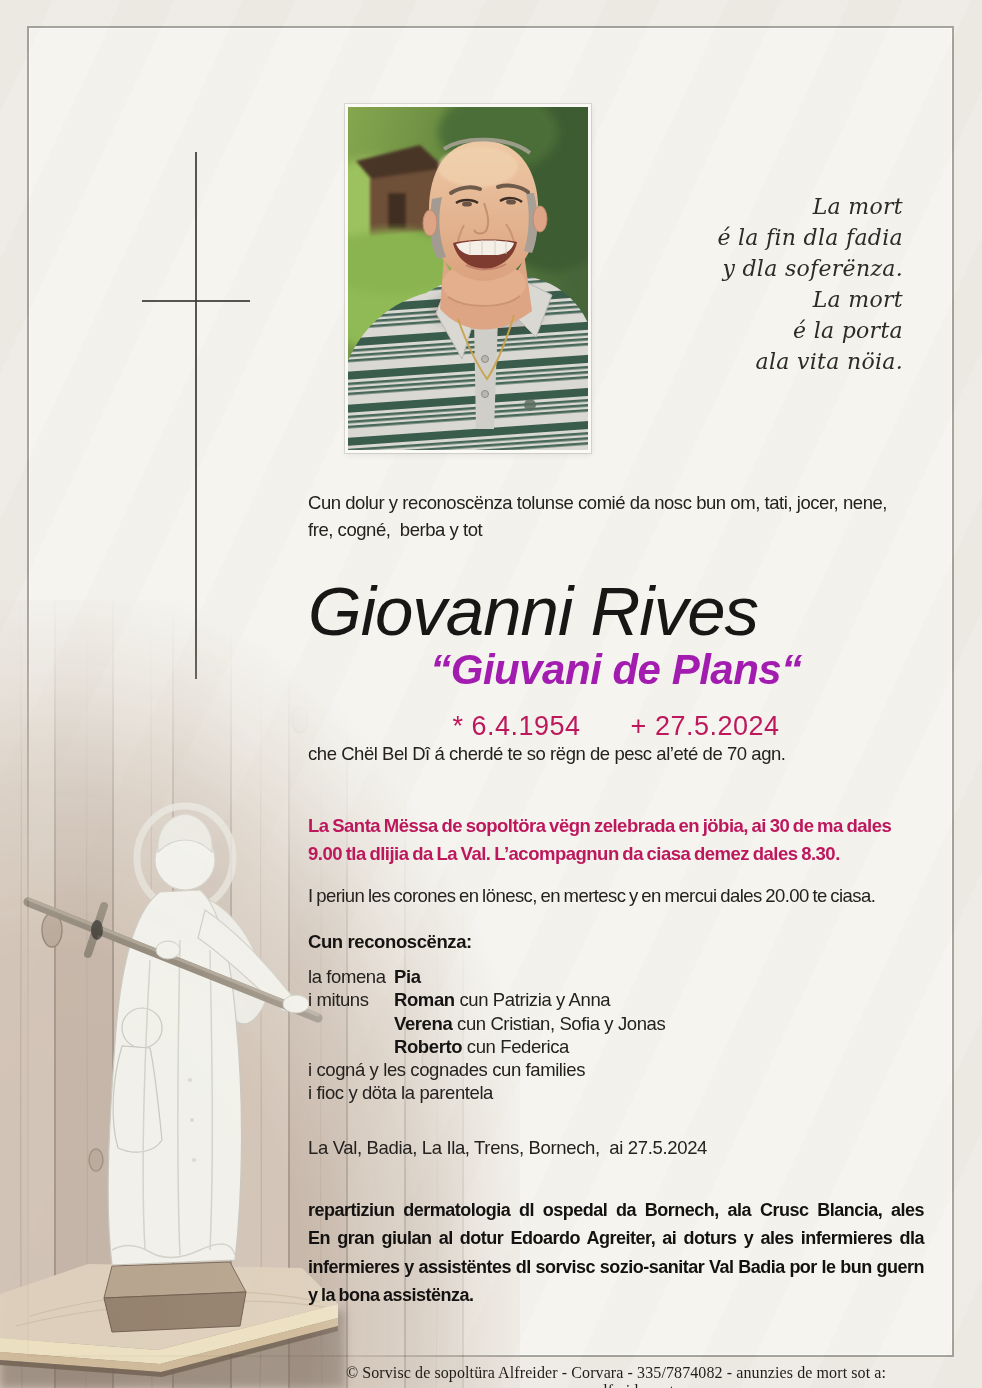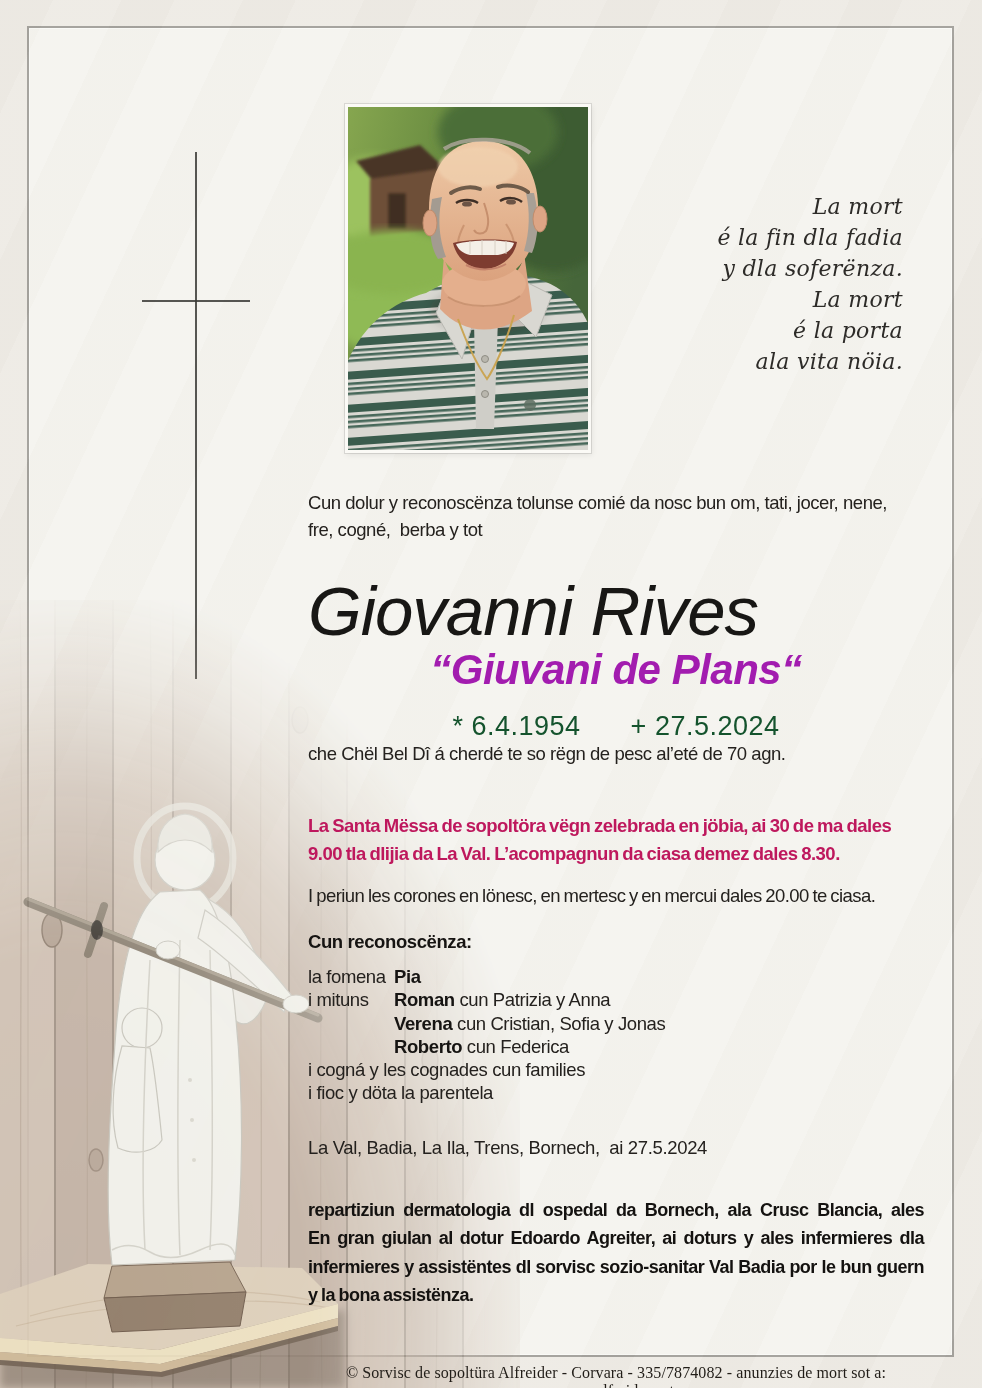--- a/index.html
+++ b/index.html
@@ -43,21 +43,21 @@
   .name{
     top:560px;text-align:left;font-style:italic;font-size:69px;line-height:72px;
     color:#181715;letter-spacing:-1px;font-weight:500;margin-top:16px;
   }
   .nickname{
     top:644px;text-align:center;font-style:italic;font-weight:700;font-size:42px;line-height:52px;
     color:#a21caf;letter-spacing:-.5px;
   }
   .dates{
     top:711px;display:flex;justify-content:center;gap:50px;
-    font-size:27px;letter-spacing:.5px;color:#14532d;
+    font-size:27px;letter-spacing:.5px;color:#be185d;
   }
   .called{top:741px;font-size:18.5px;line-height:26px;letter-spacing:-.45px;}
   .funeral{top:812px;font-size:18.5px;line-height:28px;font-weight:700;letter-spacing:-.5px;word-spacing:-1px;color:#be185d;}
   .rosary{top:883px;font-size:18.5px;line-height:26px;letter-spacing:-.55px;word-spacing:-1px;}
   .grat-head{top:931px;font-size:18.5px;font-weight:700;letter-spacing:-.4px;color:#161412;}
   .family{top:965px;font-size:18.5px;line-height:23.3px;letter-spacing:-.4px;}
   .fam-row{display:flex;}
   .fam-label{width:86px;flex:0 0 86px;}
   .fam-val b,.fam-val strong{font-weight:700;color:#161412;}
   .places{top:1137px;font-size:18.5px;letter-spacing:-.35px;white-space:pre;}

